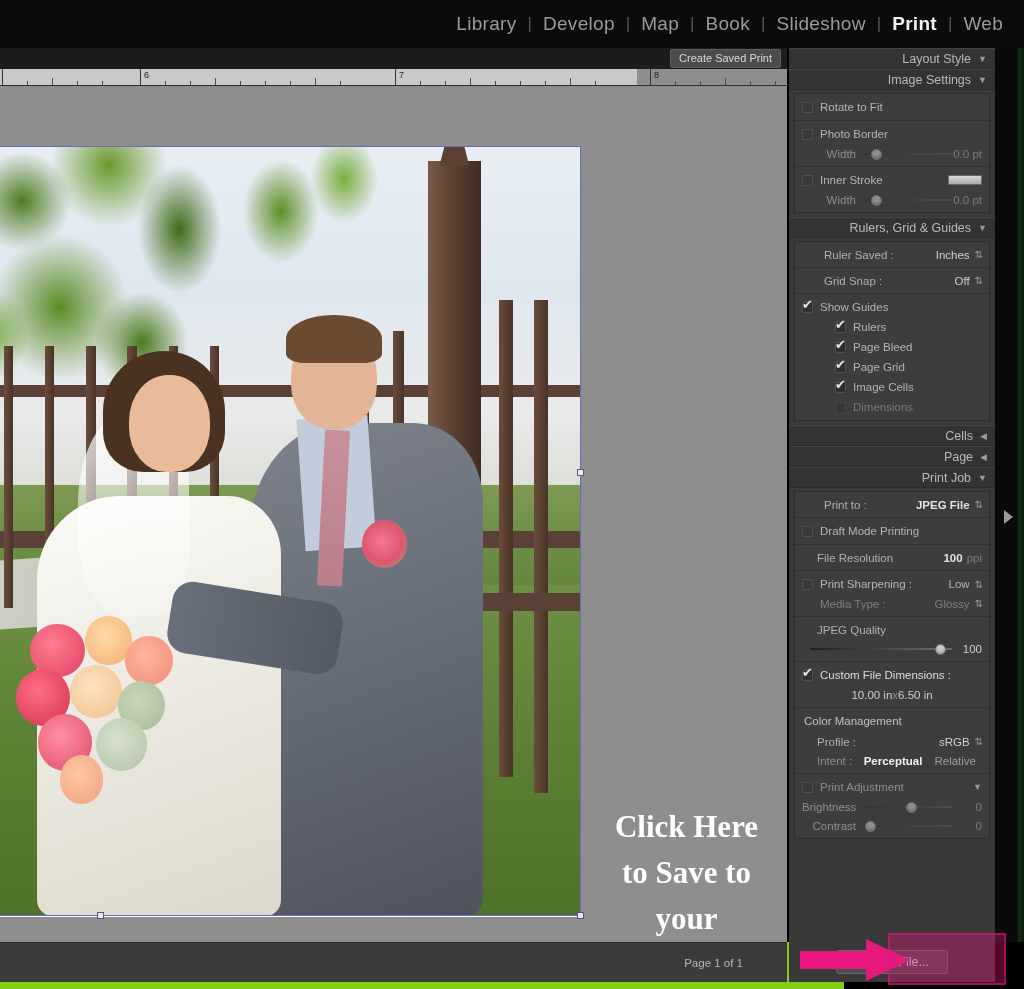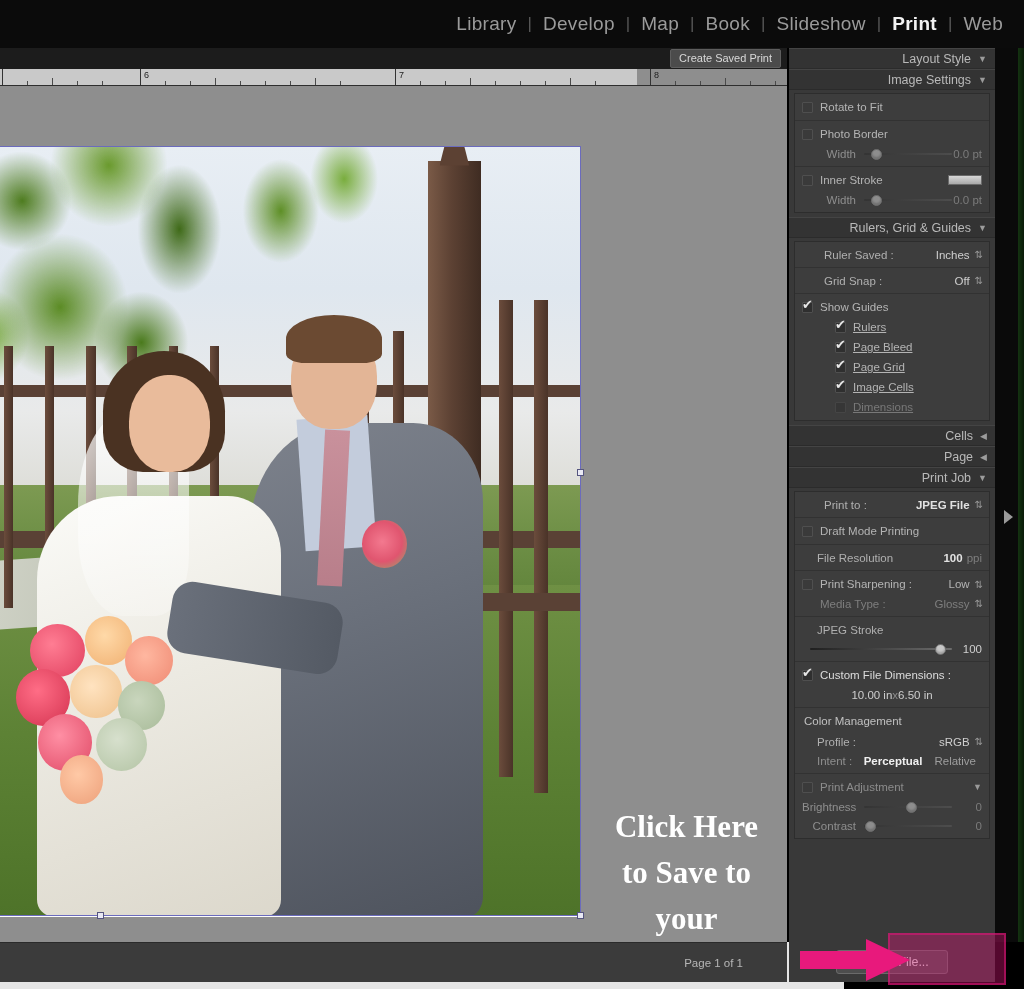--- a/index.html
+++ b/index.html
@@ -182,21 +182,21 @@
   .row .val { color: #cfcfcf; font-size: 11.5px; }
   .row .val.dim { color: #7e7e7e; }
   .row .val.strong { color: #e2e2e2; font-weight: bold; }
   .stepper { color: #9a9a9a; font-size: 10px; margin-left: 5px; letter-spacing: -1px; }
 
   .listbox { background: #3d3d3d; border: 1px solid #2a2a2a; margin: 3px 5px; padding: 1px; }
   .listitem { height: 17px; line-height: 17px; padding-left: 9px; font-size: 11.5px; color: #c2c2c2; cursor: pointer; }
   .listitem.sel { background: #d2d2d2; color: #1a1a1a; font-weight: bold; border: 1px solid #efefef; height: 17px; line-height: 15px; }
 
   .cbrow { display: flex; align-items: center; height: 20px; padding: 0 7px; font-size: 11.5px; color: #b4b4b4; cursor: pointer; }
-  .cbrow.indent { padding-left: 40px; text-decoration: underline; }
+  .cbrow.indent { padding-left: 40px; }
   .cbrow.dim { color: #787878; }
   .cb {
     width: 11px; height: 11px; flex: 0 0 11px; margin-right: 7px;
     background: #2f2f2f; border: 1px solid #4f4f4f; border-radius: 1px;
     position: relative;
   }
   .cb.checked:after {
     content: "✔"; position: absolute; left: -1px; top: -5px;
     font-size: 13px; color: #e7e7e7; line-height: 1;
   }
@@ -227,21 +227,21 @@
   .intentrow { display: flex; align-items: center; height: 19px; padding: 0 7px; font-size: 11.5px; color: #8e8e8e; }
   .intent-opt { color: #9e9e9e; padding: 0 6px; cursor: pointer; }
   .intent-opt.sel { color: #f0f0f0; font-weight: bold; }
 
   .dims-row { display: flex; align-items: center; justify-content: center; 
               height: 19px; font-size: 11.5px; color: #cdcdcd; }
   .dims-row .x { color: #8c8c8c; }
 
   
   .bottombar {
-    position: absolute; left: 0; top: 942px; width: 844px; height: 47px; background: #e5e5e5;
+    position: absolute; left: 0; top: 942px; width: 844px; height: 47px; background: #84cc16;
   }
   .filmstrip-left {
     position: absolute; left: 0; top: 0; width: 787px; height: 40px;
     background: #3b3b3b; border-top: 1px solid #2a2a2a;
     display: flex; align-items: center; justify-content: flex-end; padding-right: 44px;
   }
   .pageinfo { color: #b6b6b6; font-size: 11.5px; }
   .print-btn-wrap {
     position: absolute; left: 789px; top: 0; width: 206px; height: 40px;
     background: #393939; display: flex; align-items: center; justify-content: center;
@@ -535,21 +535,21 @@
         </div>
         <div class="row dim">
           <span class="lbl" style="padding-left:18px">Media Type :</span>
           <span class="spacer"></span>
           <span class="val dim">Glossy</span>
           <span class="stepper">⇅</span>
         </div>
       </div>
       <div class="grp">
         <div class="row">
-          <span class="lbl" style="padding-left:15px">JPEG Stroke</span>
+          <span class="lbl" style="padding-left:15px">JPEG Quality</span>
         </div>
         <div class="sliderrow">
           <span class="slabel" style="width:8px;flex:0 0 8px"></span>
           <span class="track">
             <span class="knob" style="left:88%"></span>
           </span>
           <span class="snum">100</span>
         </div>
       </div>
       <div class="grp">

